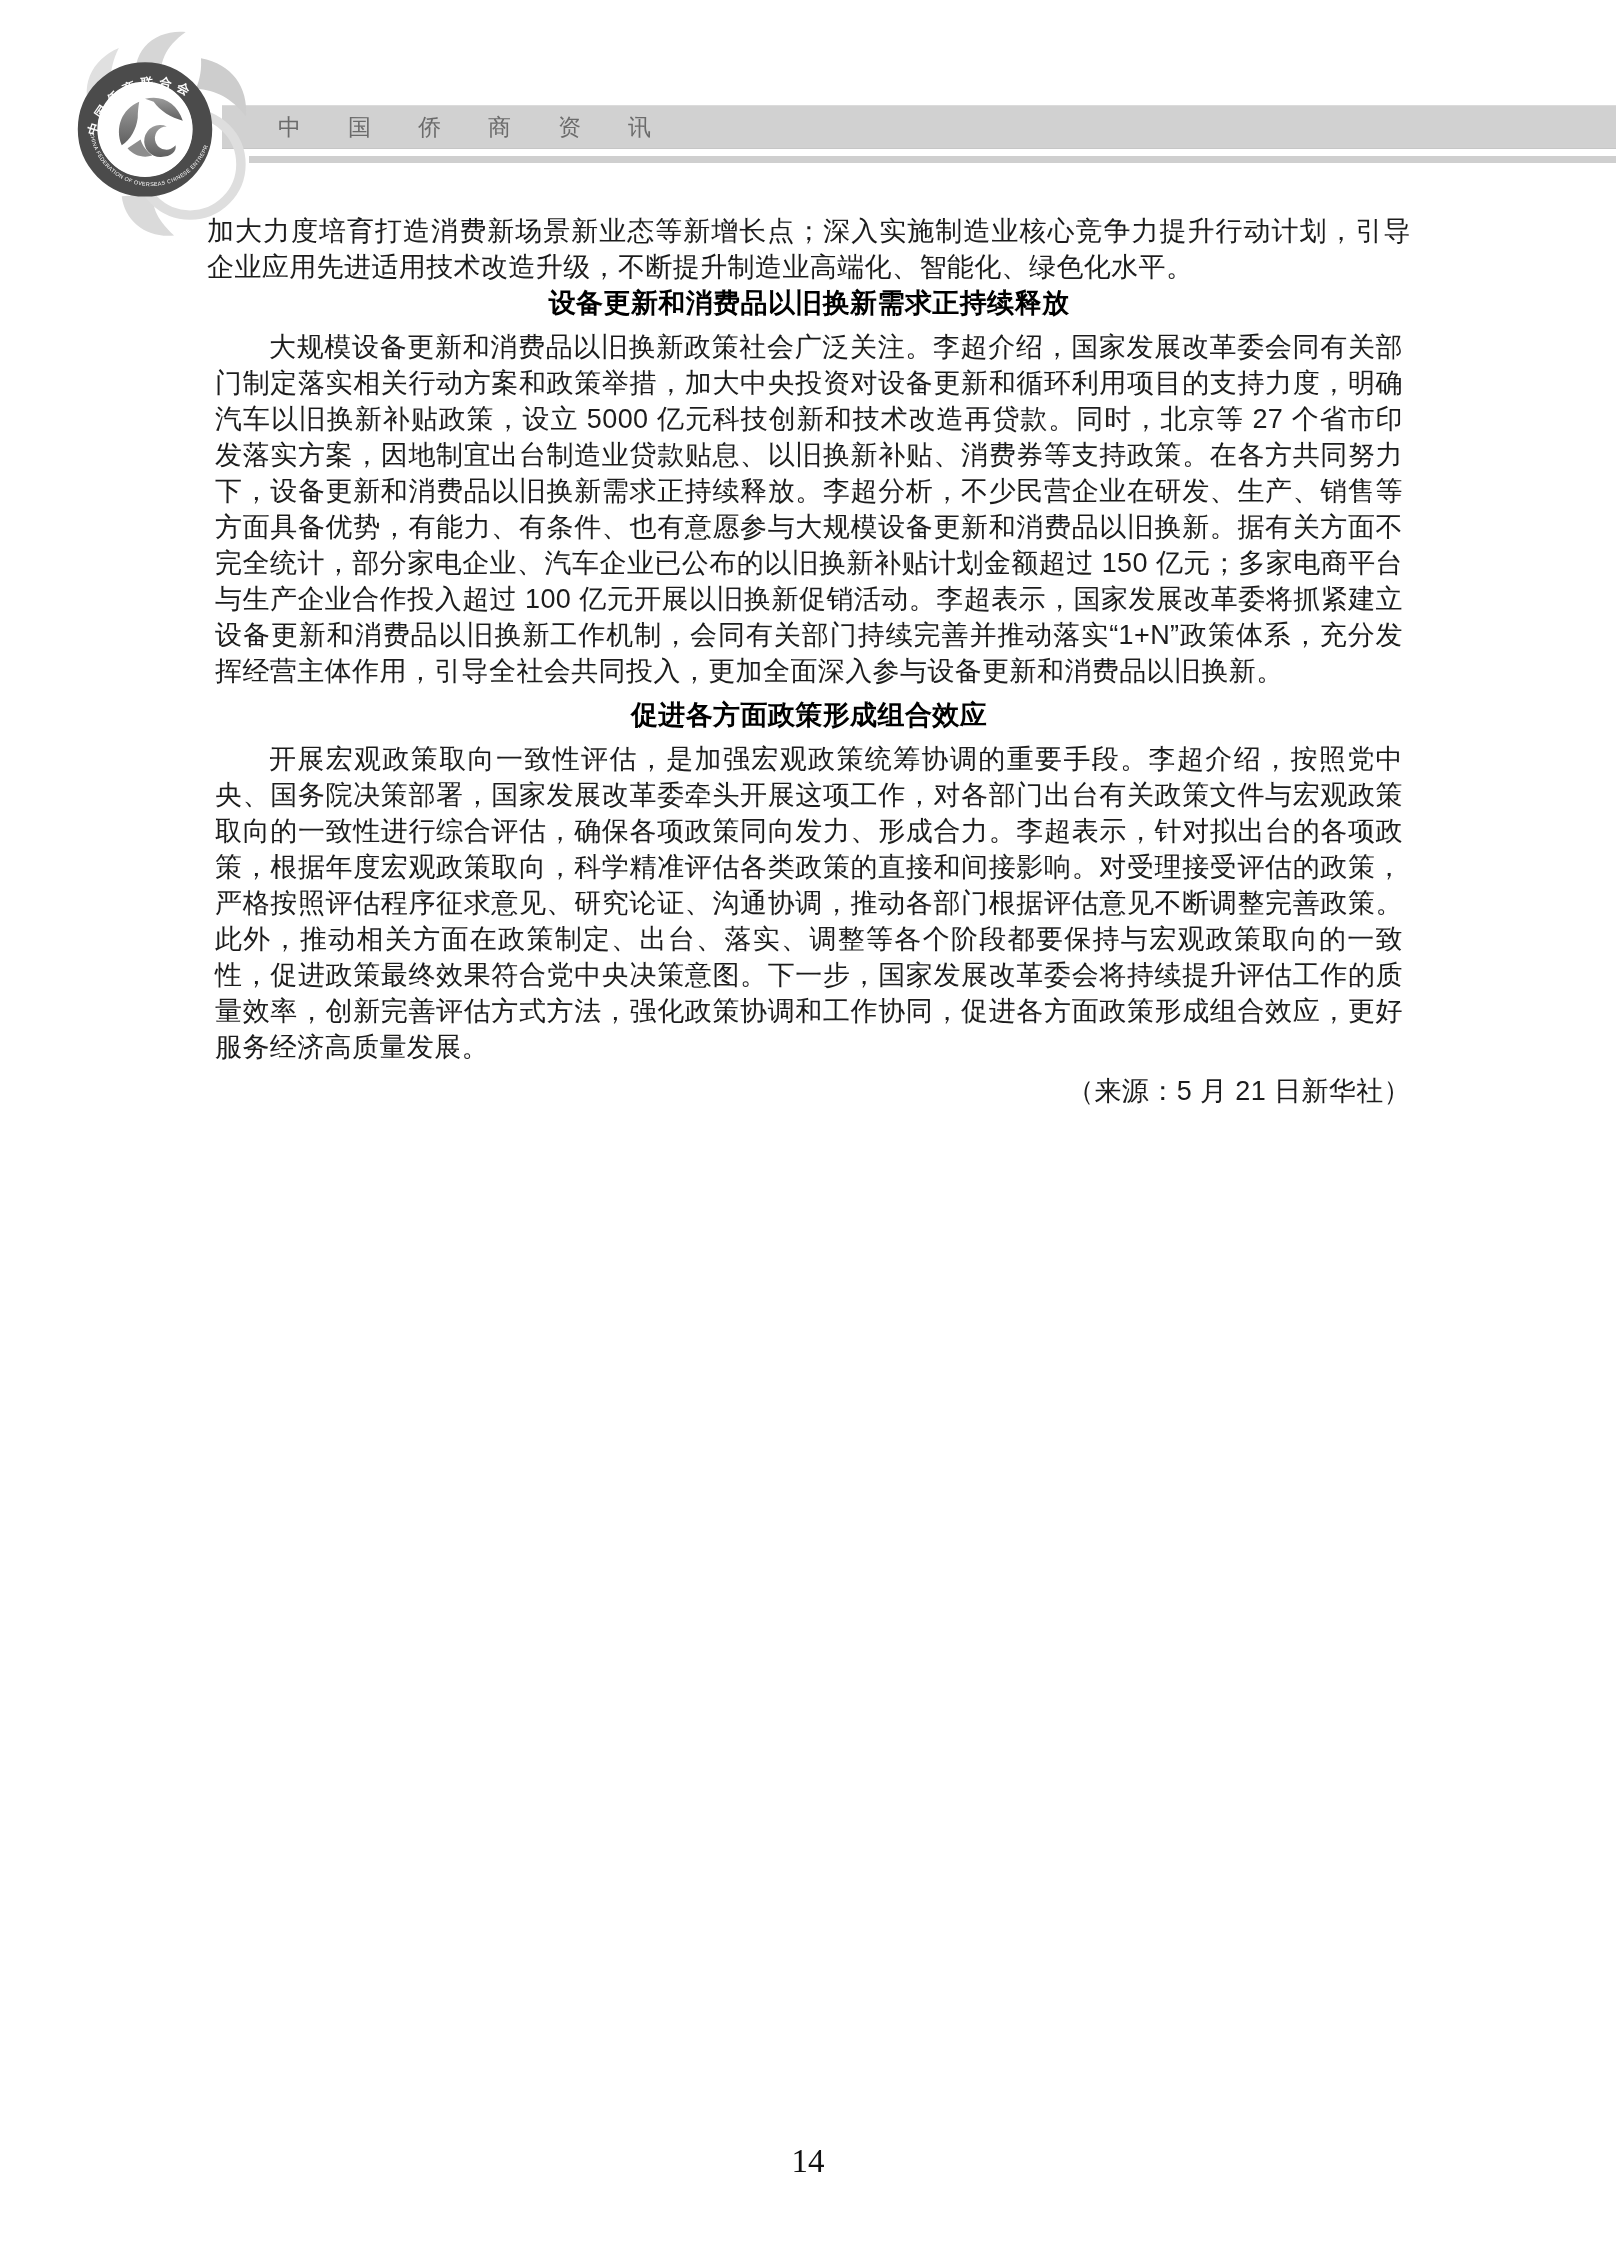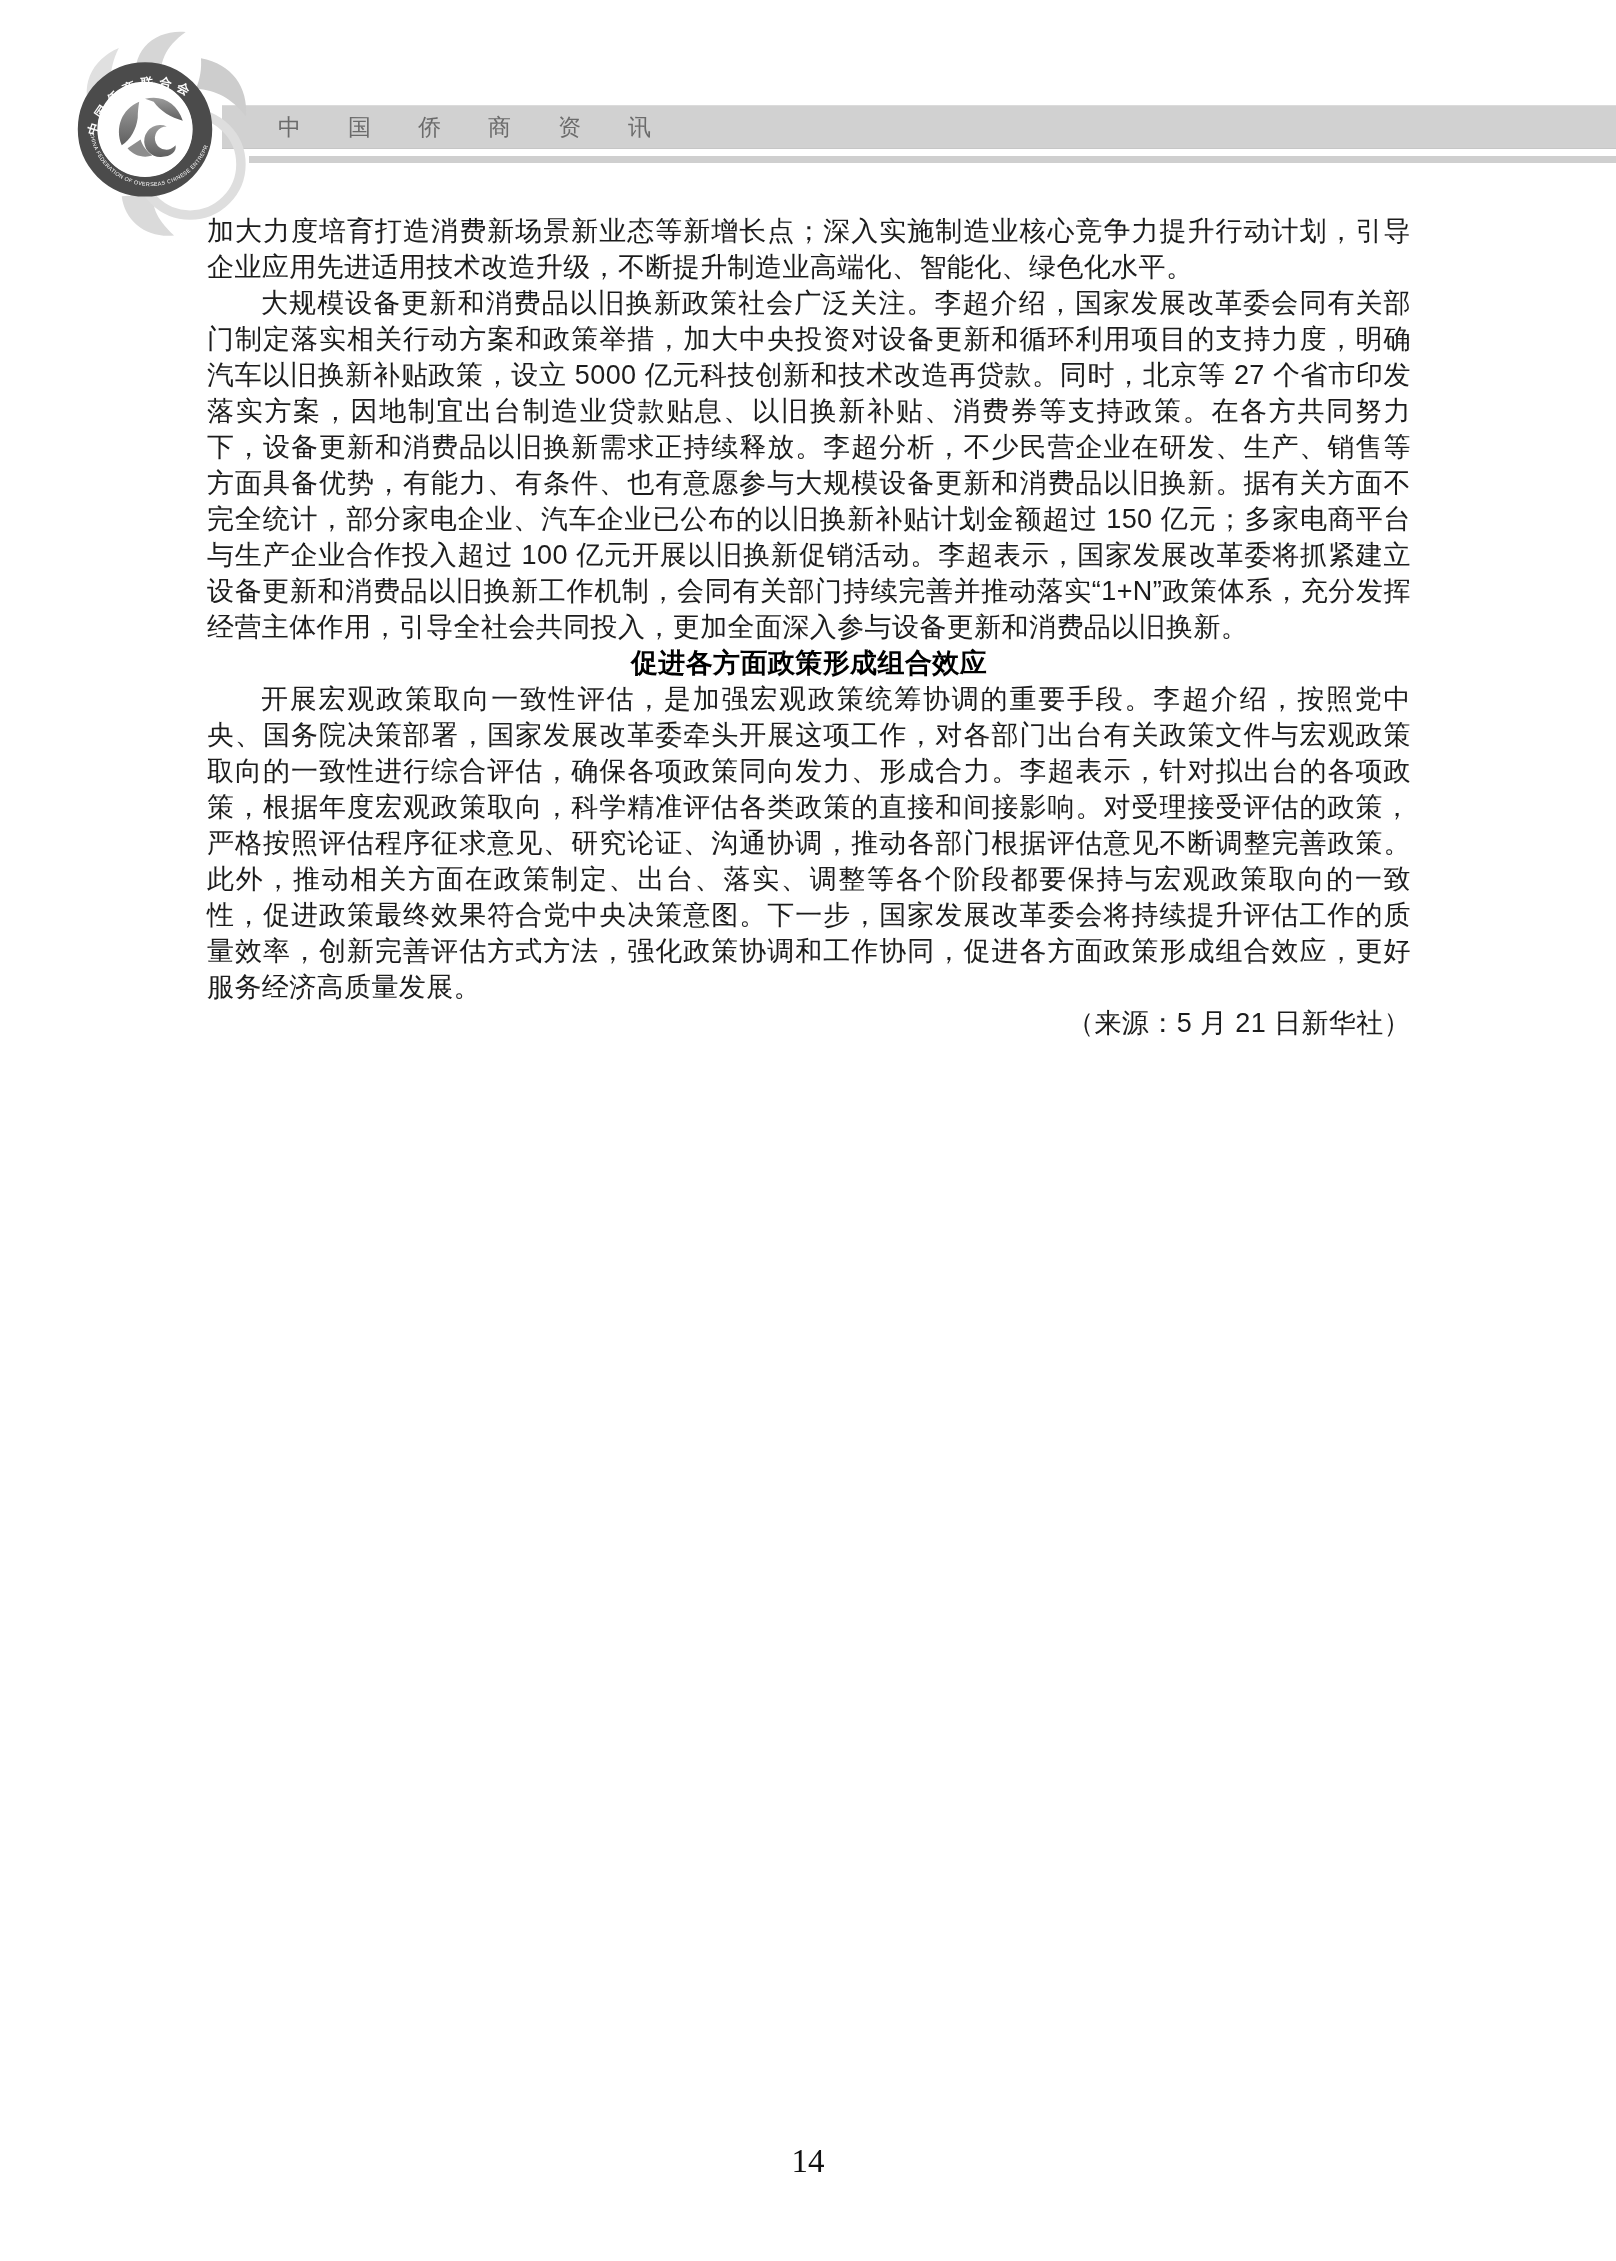--- a/index.html
+++ b/index.html
@@ -36,21 +36,21 @@
   }
 
   
   .doc-body {
     position:absolute; left:207px; top:213px; width:1204px;
     font-size:27px; line-height:36px;
     text-align:justify; text-justify:inter-ideograph;
     letter-spacing:0.4px;
     color:#1c1c1c;
   }
-  .para        { text-indent:2em; margin:0; }
+  .para        { text-indent:2em; margin:8px; }
   .para-flush  { text-indent:0;  margin:0; }
   .heading {
     font-weight:bold; text-align:center; text-indent:0; margin:0;
     color:#000000;
   }
   .source-line { text-align:right; text-indent:0; margin:0; }
 
   
   .page-number {
     position:absolute; left:0; right:0; top:2143px;
@@ -96,20 +96,21 @@
 
     <path d="M120 112 C 96 122 86 148 96 172 C 108 164 116 150 118 134 C 118 126 119 118 120 112 Z" fill="url(#petalGrad)"></path>
     <path d="M128 108 C 152 102 172 114 180 138 C 164 134 148 124 140 112 Z" fill="url(#petalGrad)"></path>
     <path d="M150 188 a 22 22 0 1 1 8 -42 a 16 16 0 1 0 12 26 c 2 8 -6 16 -20 16 Z" fill="url(#petalGrad)"></path>
     <path d="M104 176 C 112 186 126 190 138 186 C 130 180 124 172 122 164 Z" fill="#8d8d8d"></path>
   </svg>
 </div>
 
 <div class="doc-body">
   <p class="para-flush">加大力度培育打造消费新场景新业态等新增长点；深入实施制造业核心竞争力提升行动计划，引导企业应用先进适用技术改造升级，不断提升制造业高端化、智能化、绿色化水平。</p>
+  <p class="heading">设备更新和消费品以旧换新需求正持续释放</p>
   <p class="para">大规模设备更新和消费品以旧换新政策社会广泛关注。李超介绍，国家发展改革委会同有关部门制定落实相关行动方案和政策举措，加大中央投资对设备更新和循环利用项目的支持力度，明确汽车以旧换新补贴政策，设立 5000 亿元科技创新和技术改造再贷款。同时，北京等 27 个省市印发落实方案，因地制宜出台制造业贷款贴息、以旧换新补贴、消费券等支持政策。在各方共同努力下，设备更新和消费品以旧换新需求正持续释放。李超分析，不少民营企业在研发、生产、销售等方面具备优势，有能力、有条件、也有意愿参与大规模设备更新和消费品以旧换新。据有关方面不完全统计，部分家电企业、汽车企业已公布的以旧换新补贴计划金额超过 150 亿元；多家电商平台与生产企业合作投入超过 100 亿元开展以旧换新促销活动。李超表示，国家发展改革委将抓紧建立设备更新和消费品以旧换新工作机制，会同有关部门持续完善并推动落实“1+N”政策体系，充分发挥经营主体作用，引导全社会共同投入，更加全面深入参与设备更新和消费品以旧换新。</p>
   <p class="heading">促进各方面政策形成组合效应</p>
   <p class="para">开展宏观政策取向一致性评估，是加强宏观政策统筹协调的重要手段。李超介绍，按照党中央、国务院决策部署，国家发展改革委牵头开展这项工作，对各部门出台有关政策文件与宏观政策取向的一致性进行综合评估，确保各项政策同向发力、形成合力。李超表示，针对拟出台的各项政策，根据年度宏观政策取向，科学精准评估各类政策的直接和间接影响。对受理接受评估的政策，严格按照评估程序征求意见、研究论证、沟通协调，推动各部门根据评估意见不断调整完善政策。此外，推动相关方面在政策制定、出台、落实、调整等各个阶段都要保持与宏观政策取向的一致性，促进政策最终效果符合党中央决策意图。下一步，国家发展改革委会将持续提升评估工作的质量效率，创新完善评估方式方法，强化政策协调和工作协同，促进各方面政策形成组合效应，更好服务经济高质量发展。</p>
   <p class="source-line">（来源：5 月 21 日新华社）</p>
 </div>
 
 <div class="page-number">14</div>
 
 
 </body></html>

